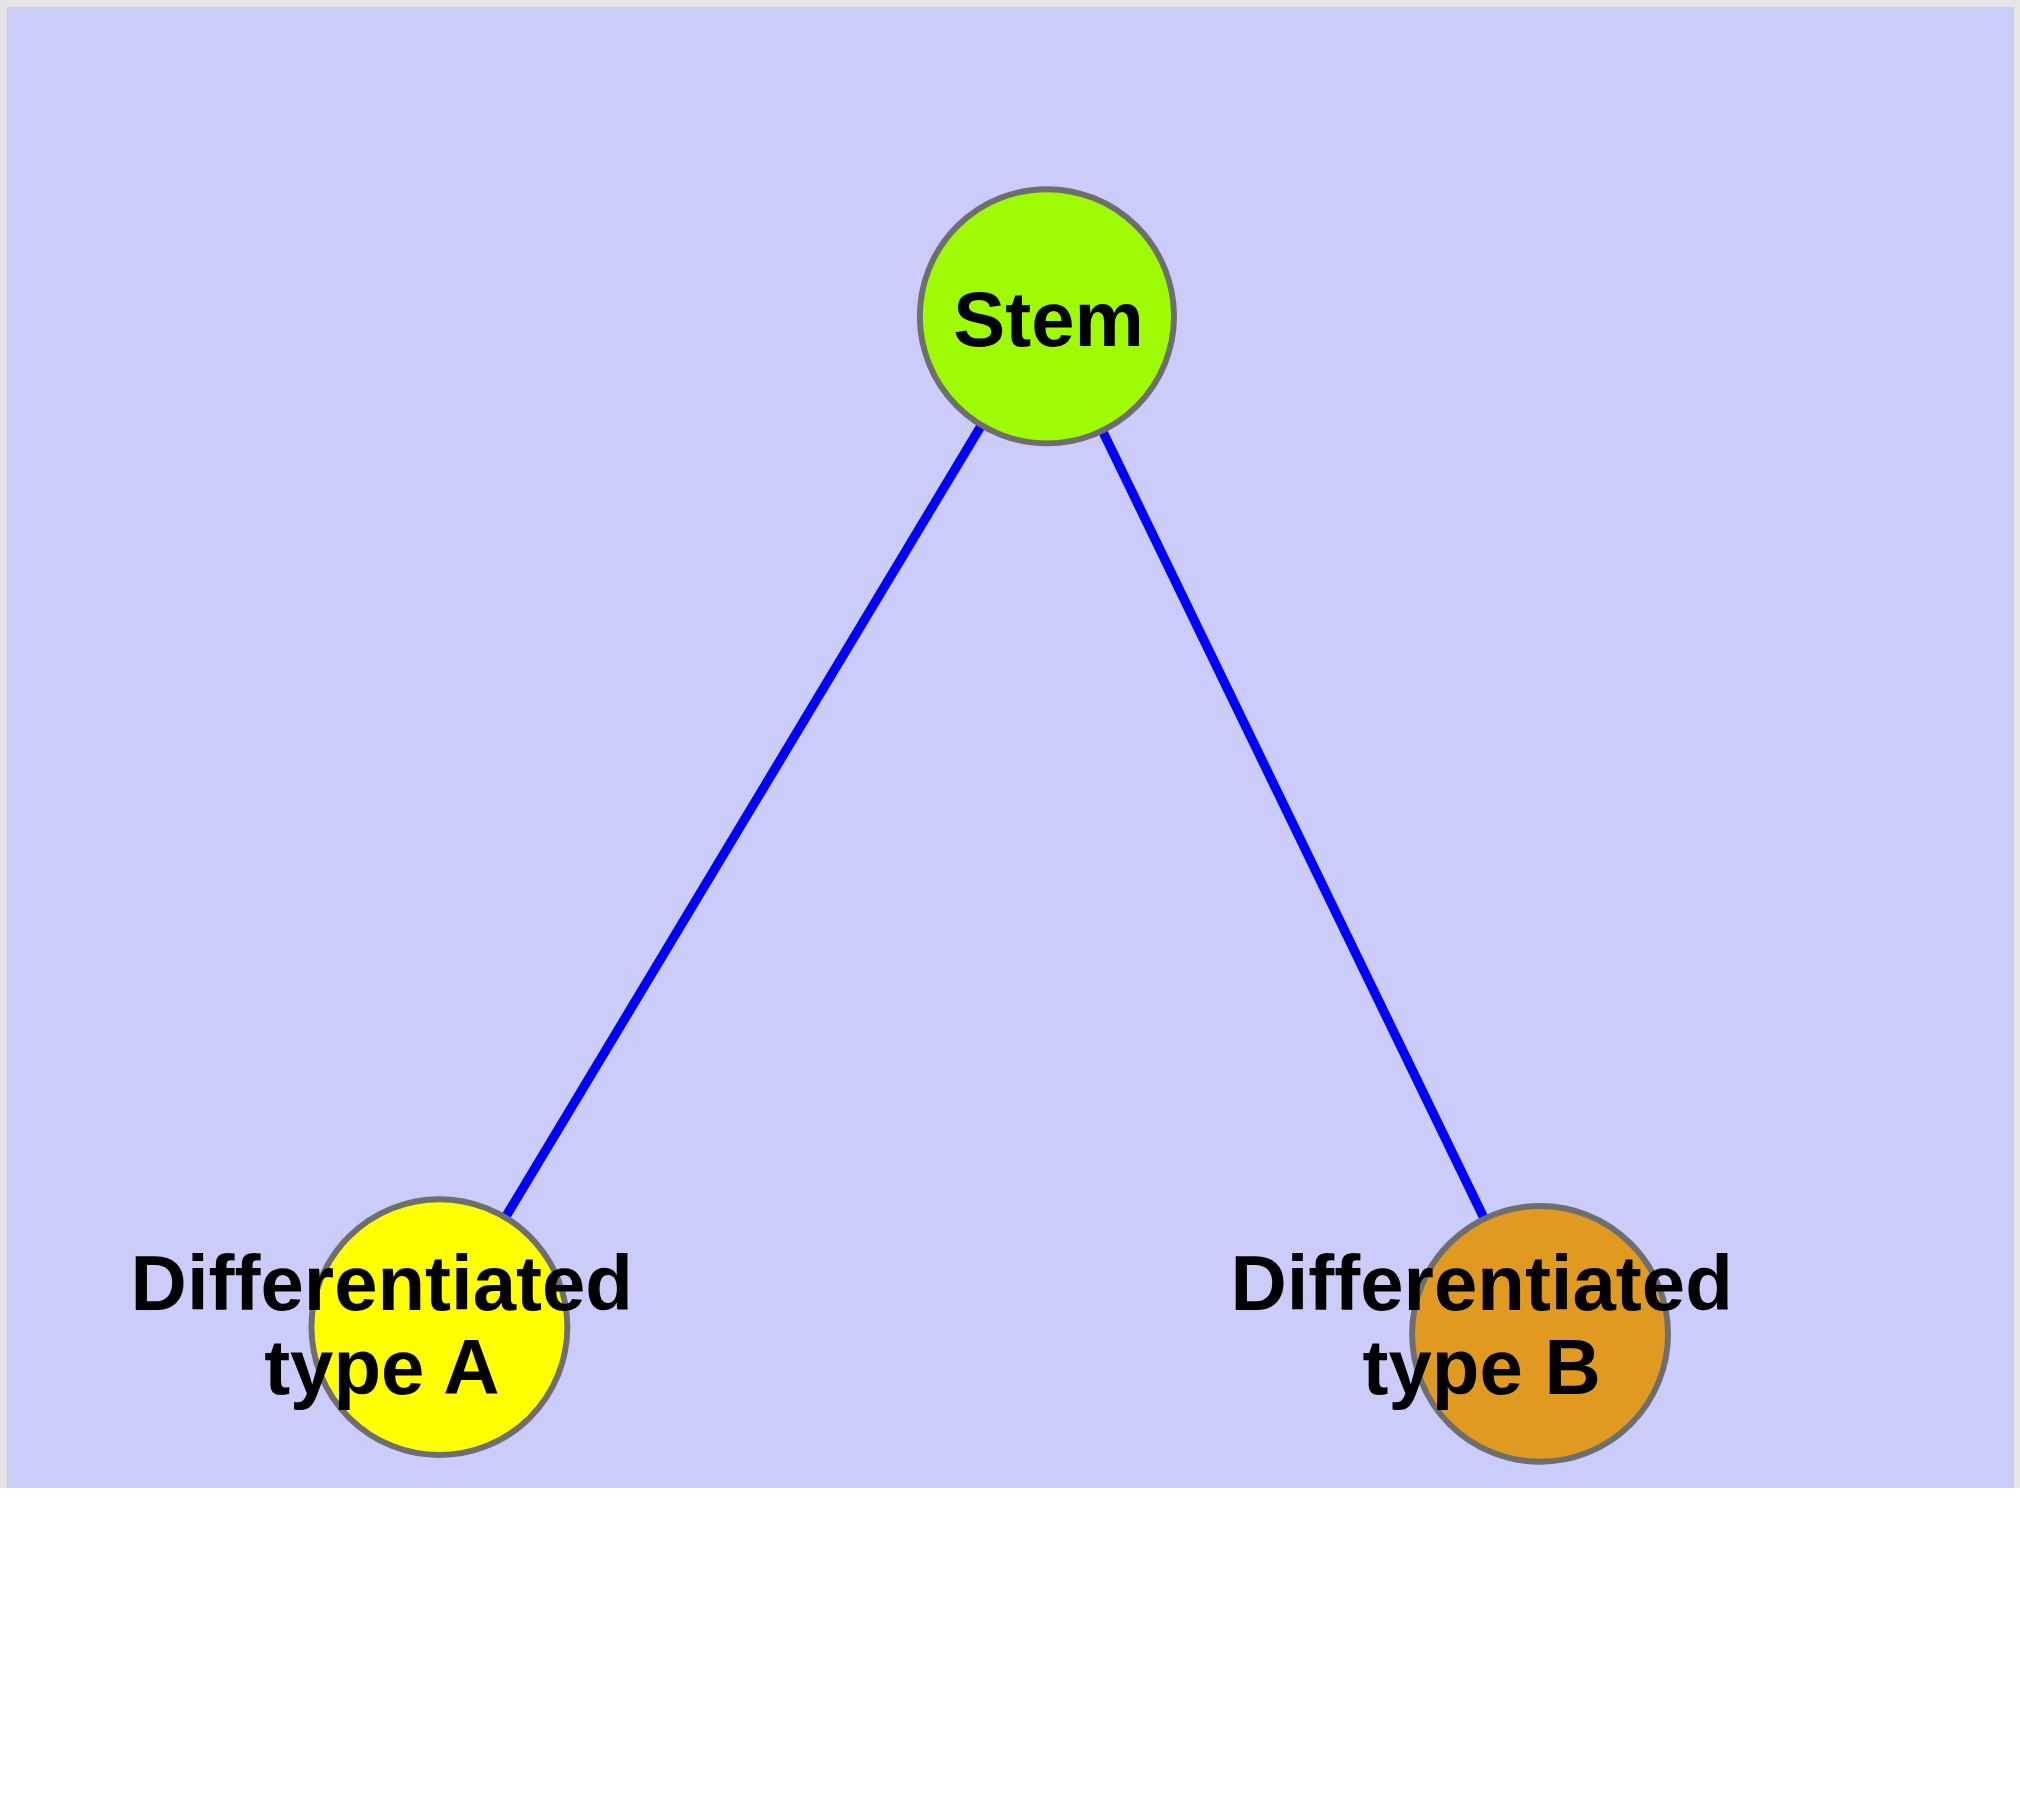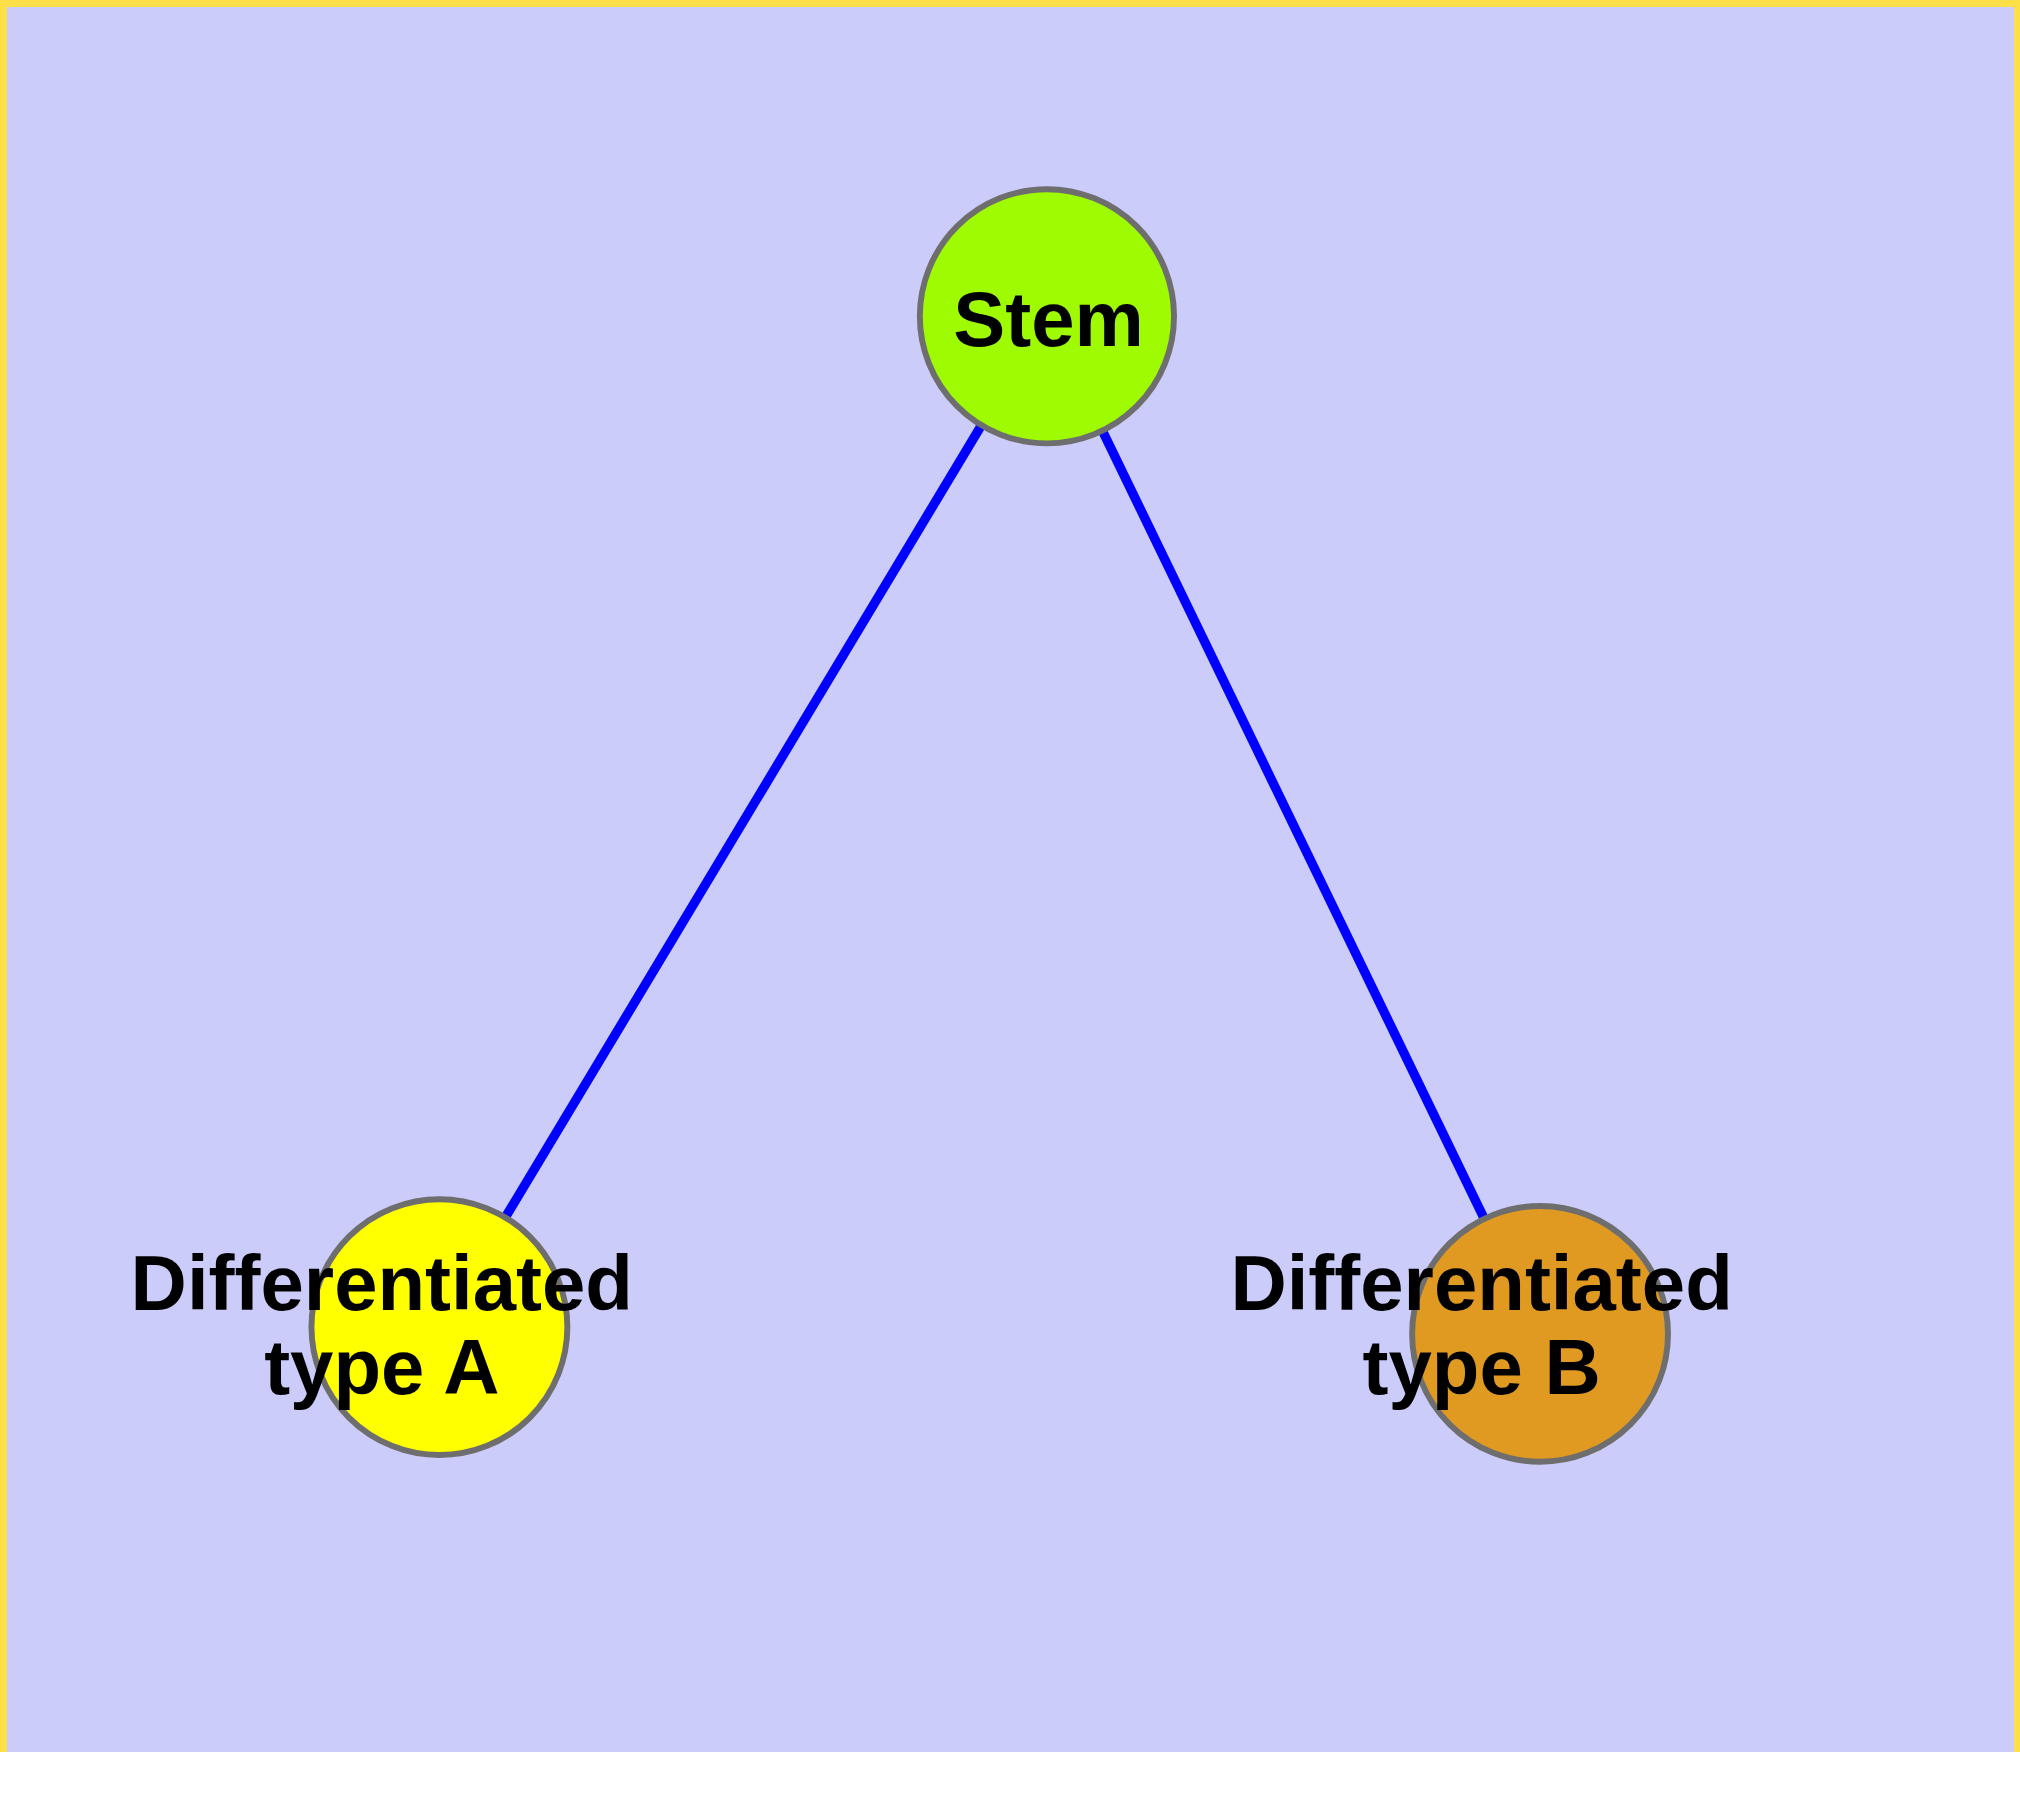--- a/index.html
+++ b/index.html
@@ -3,22 +3,22 @@
 <meta charset="utf-8">
 <style>
   html, body {
     margin: 0;
     padding: 0;
     background: #ffffff;
   }
   #canvas {
     position: relative;
     width: 2021px;
-    height: 1752px;
-    background: #fde047;
+    height: 1488px;
+    background: #e5e5e5;
     overflow: hidden;
     font-family: "Liberation Sans", "DejaVu Sans", sans-serif;
   }
   #plot-area {
     position: absolute;
     left: 6.8px;
     top: 6.8px;
     width: 2007px;
     height: 1798px;
     background: #ccccfa;

